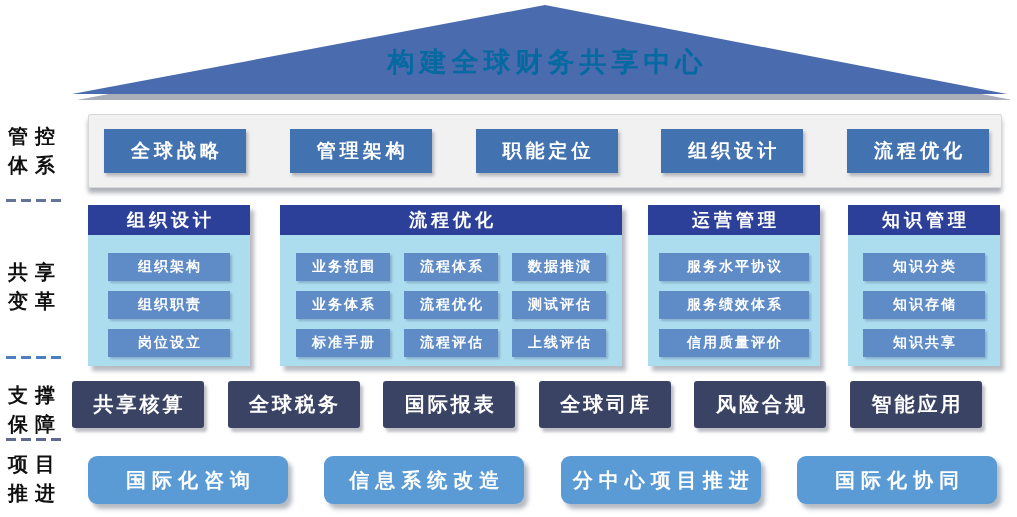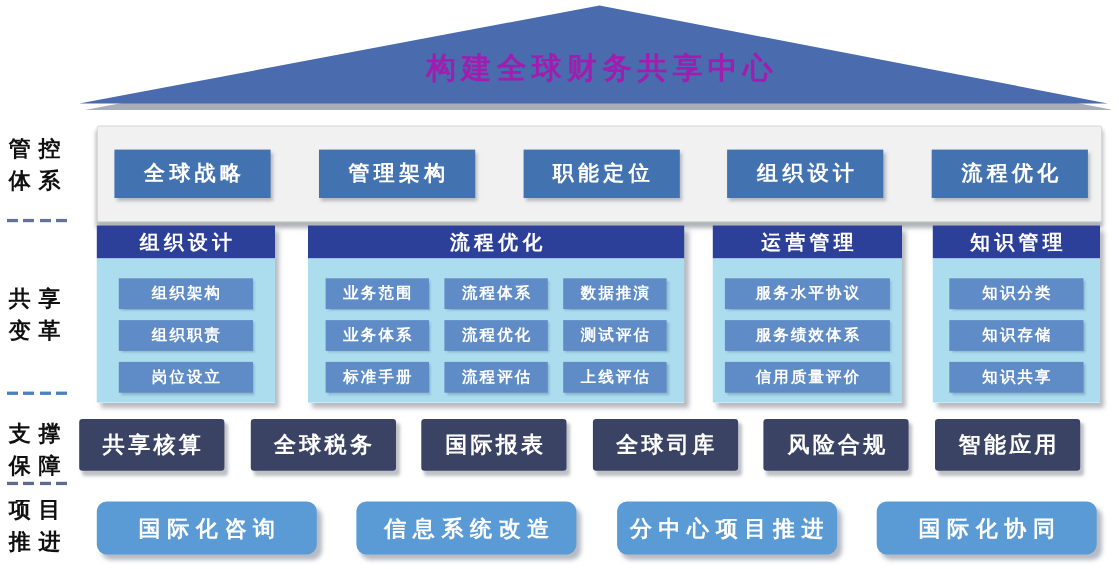--- a/index.html
+++ b/index.html
@@ -5,38 +5,38 @@
   html,body{margin:0;padding:0;}
   body{
     width:1017px;height:517px;position:relative;background:#ffffff;
     font-family:"Liberation Serif","DejaVu Serif",serif;overflow:hidden;
   }
   
   .roof{position:absolute;left:60px;top:2px;width:950px;height:106px;}
   .roof svg{position:absolute;left:0;top:0;}
   .roof-title{
     position:absolute;left:0;right:0;top:42px;text-align:center;padding-left:20px;
-    color:#a21caf;font-size:27px;font-weight:bold;letter-spacing:5px;text-indent:5px;
+    color:#0369a1;font-size:27px;font-weight:bold;letter-spacing:5px;text-indent:5px;
   }
   
   .side-label{
     position:absolute;left:8px;width:56px;color:#101010;
     font-size:20px;font-weight:bold;letter-spacing:7px;line-height:29px;
     word-break:break-all;
   }
   .sl1{top:122px;} .sl2{top:258px;} .sl3{top:381px;} .sl4{top:450px;}
   .rail-divider{
     position:absolute;left:6px;width:57px;height:3px;
   }
   .d1{top:199px;background:repeating-linear-gradient(90deg,#64739a 0 10px,transparent 10px 15px);}
   .d2{top:356px;background:repeating-linear-gradient(90deg,#4c7fc2 0 10px,transparent 10px 15px);}
   .d3{top:438px;background:repeating-linear-gradient(90deg,#5e6b8d 0 10px,transparent 10px 15px);}
   
   .control-band{
-    position:absolute;left:88px;top:114px;width:914px;height:88px;box-sizing:border-box;
+    position:absolute;left:88px;top:114px;width:914px;height:74px;box-sizing:border-box;
     background:#f1f1f2;border:1px solid #d6d7d9;border-radius:2px;
     box-shadow:0 5px 4px rgba(110,115,125,0.55);
     display:flex;align-items:center;justify-content:space-between;padding:0 12px 0 15px;
   }
   .control-box{
     width:142px;height:44px;background:#4372b0;color:#fff;
     display:flex;align-items:center;justify-content:center;
     font-size:19px;font-weight:bold;letter-spacing:4px;text-indent:4px;
     box-shadow:2px 3px 3px rgba(120,125,135,0.5);
   }

